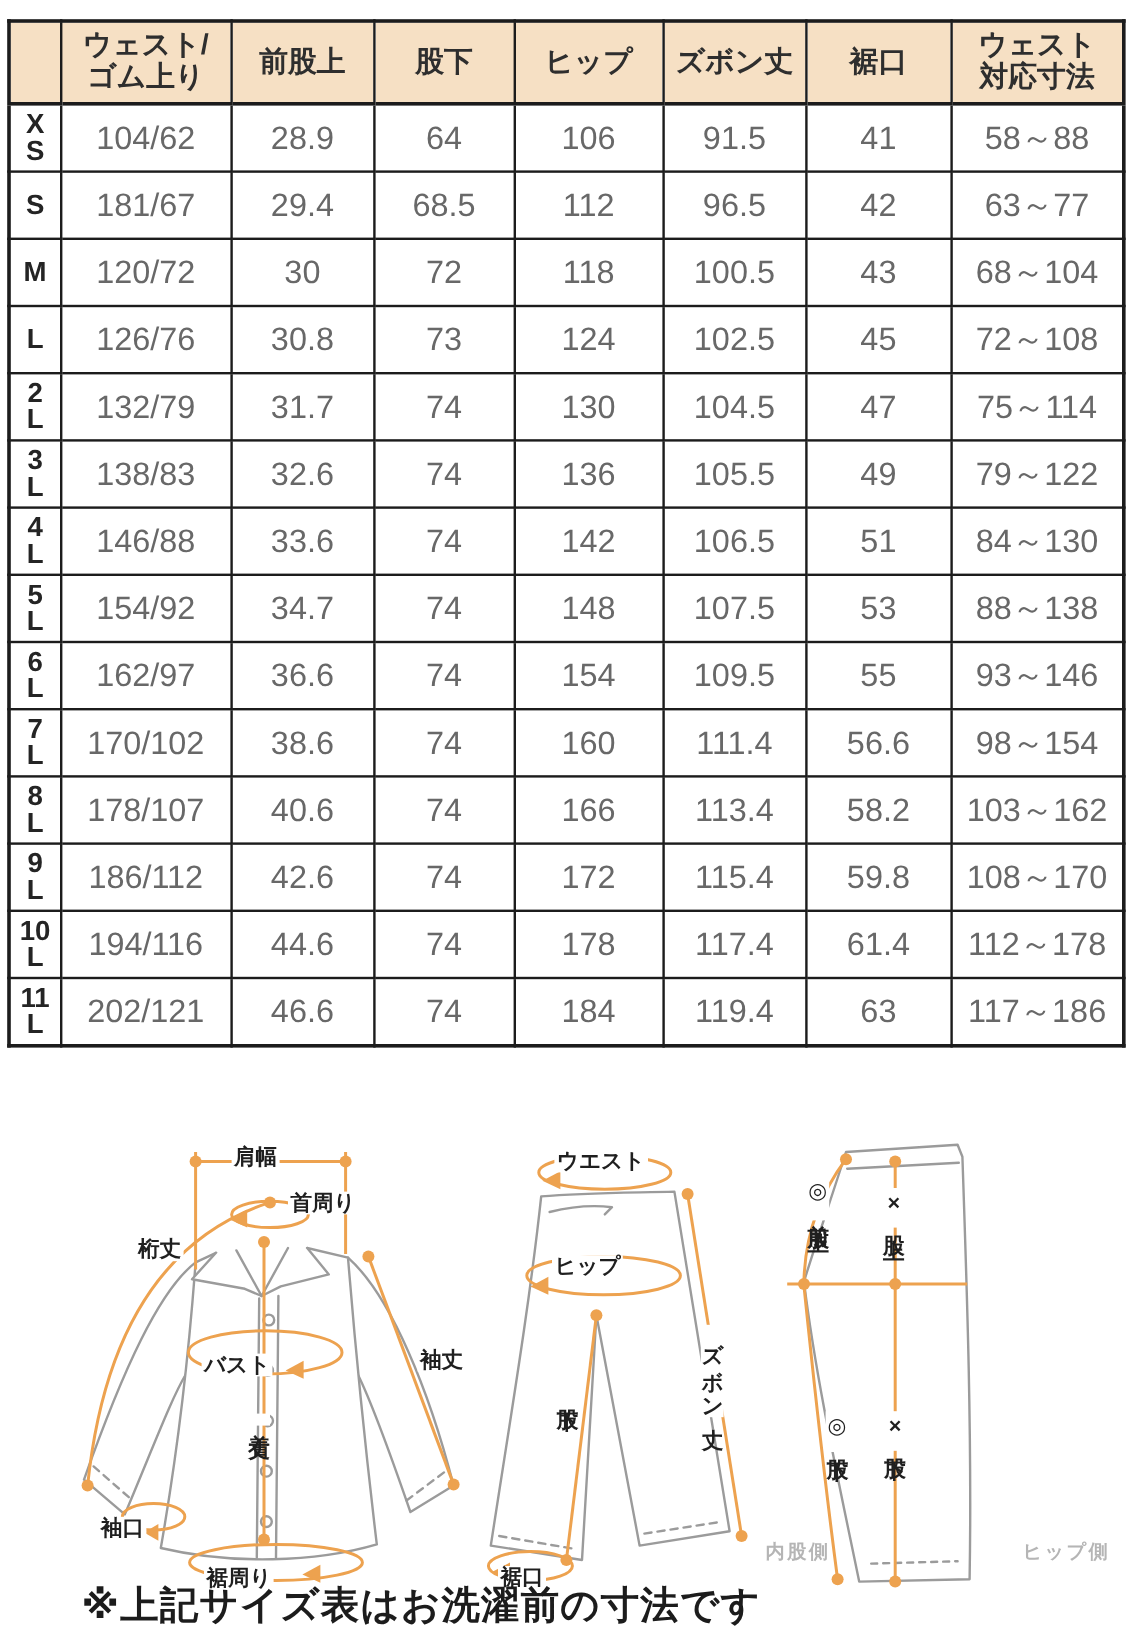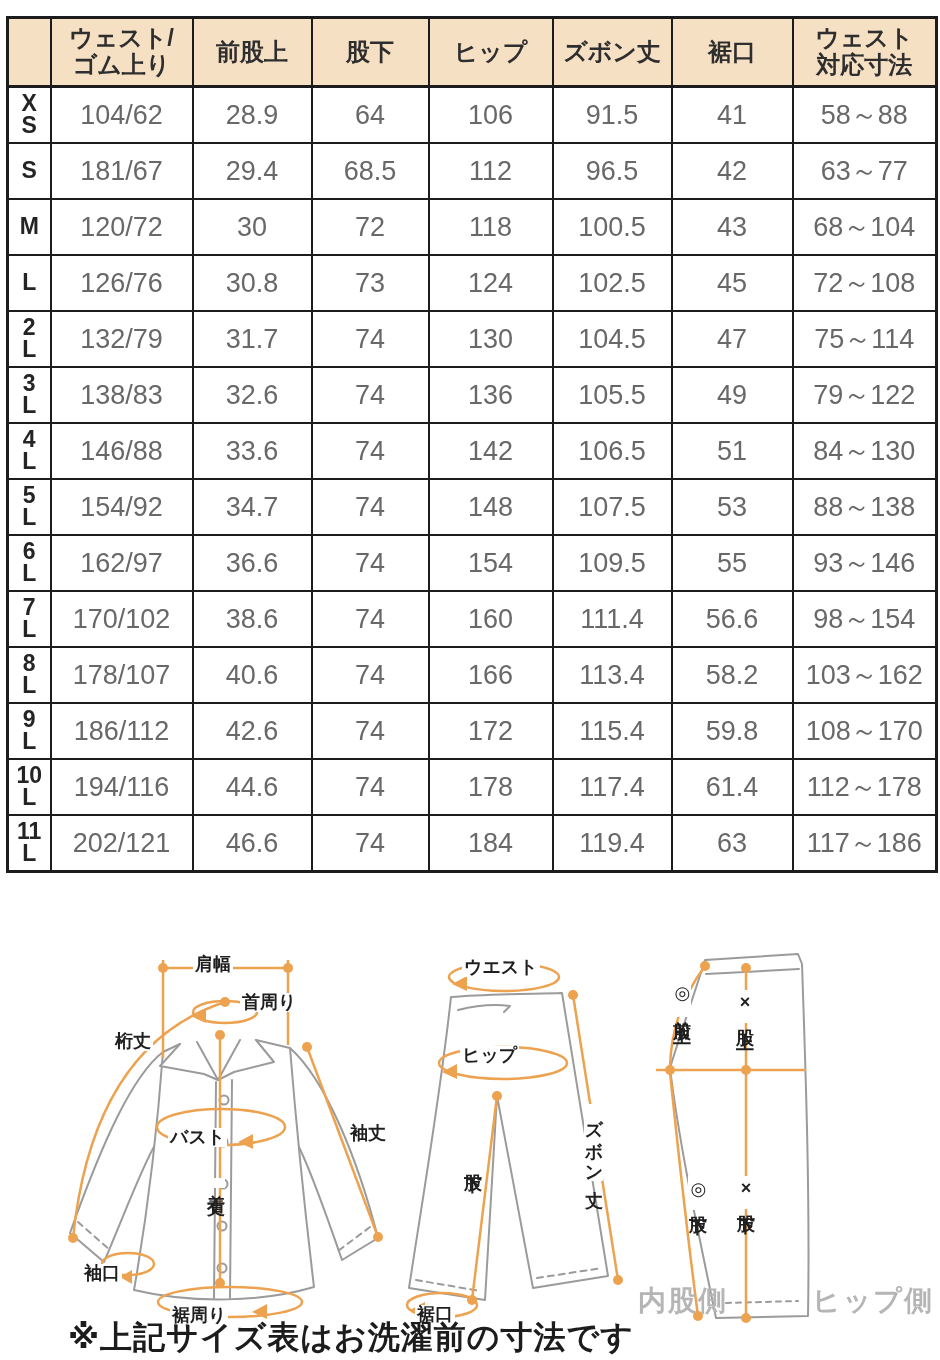--- a/index.html
+++ b/index.html
@@ -36,21 +36,21 @@
   .diagram-svg{position:absolute;}
   .dlabel{
     position:absolute;font-weight:bold;font-size:18px;color:#1f1f1f;
     line-height:1.05;white-space:nowrap;background:#ffffff;padding:0 2px;
   }
   .dlabel.vert{
     writing-mode:vertical-rl;text-orientation:upright;
     padding:2px 0;letter-spacing:3px;
   }
   .dlabel.muted{
-    color:#b5b5b5;background:transparent;font-size:28px;letter-spacing:2px;
+    color:#b5b5b5;background:transparent;font-size:16px;letter-spacing:2px;
   }
   .note-text{
     position:absolute;left:68px;top:1316px;
     font-size:32px;font-weight:bold;color:#1c1c1c;letter-spacing:1px;
   }
 </style>
 </head>
 <body>
 
 <table class="size-chart">
@@ -345,15 +345,15 @@
 <div class="dlabel" style="left:460px;top:1046px">ヒップ</div>
 <div class="dlabel vert" style="left:584px;top:1104px">ズボン丈</div>
 <div class="dlabel vert" style="left:463px;top:1158px">股下</div>
 <div class="dlabel" style="left:415px;top:1305px">裾口</div>
 
 <div class="dlabel vert" style="left:672px;top:980px">◎前股上</div>
 <div class="dlabel vert" style="left:735px;top:990px">×股上</div>
 <div class="dlabel vert" style="left:688px;top:1176px">◎股下</div>
 <div class="dlabel vert" style="left:736px;top:1176px">×股下</div>
 <div class="dlabel muted" style="left:636px;top:1286px">内股側</div>
-<div class="dlabel muted" style="left:810px;top:1286px">ヒップ側</div>
+<div class="dlabel muted" style="left:850px;top:1286px">ヒップ側</div>
 
 <div class="note-text">※上記サイズ表はお洗濯前の寸法です</div>
 
 </body></html>

